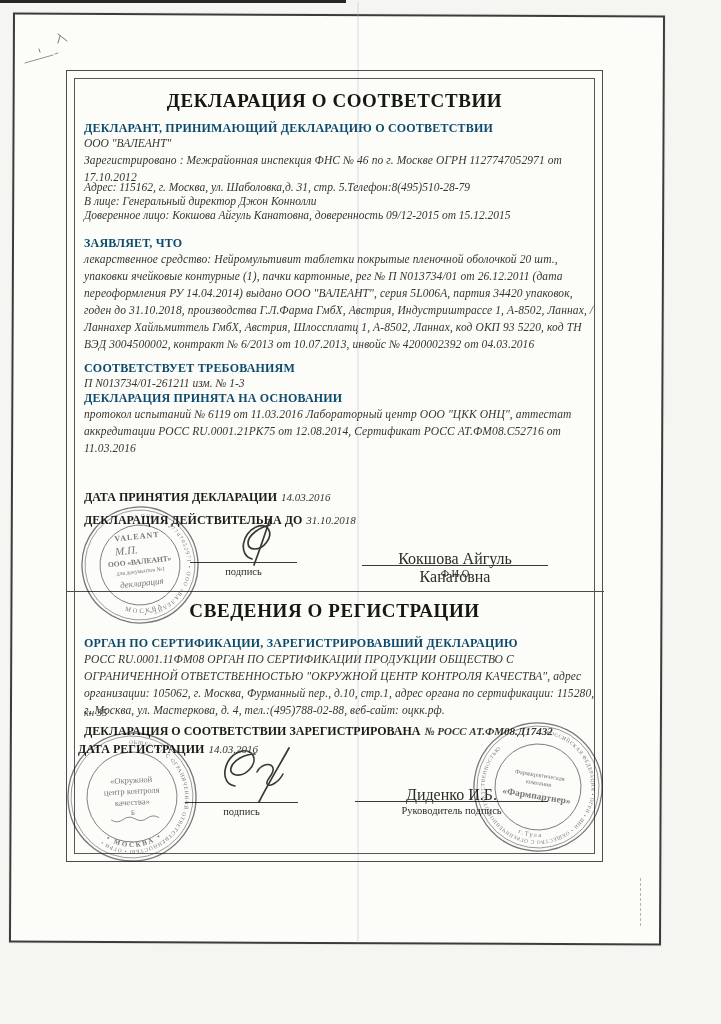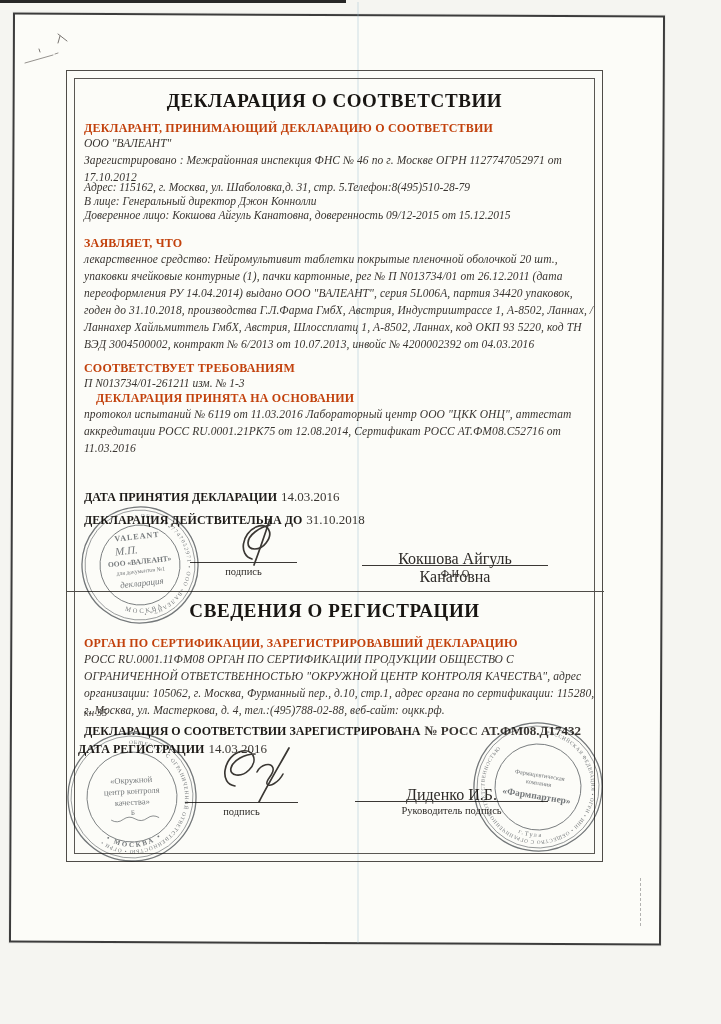--- a/index.html
+++ b/index.html
@@ -25,25 +25,25 @@
     box-shadow:0 0 0 1px rgba(0,0,0,0.04);
   }
   .seam{position:absolute;left:357px;top:2px;width:2px;height:941px;background:rgba(150,185,205,0.22);}
   .artifact-dotted{position:absolute;left:640px;top:878px;width:0;height:48px;border-left:1px dashed rgba(90,90,90,0.45);}
 
   .frame-outer{position:absolute;left:66px;top:70px;width:537px;height:792px;border:1px solid #4f4c48;}
   .frame-inner{position:absolute;left:74px;top:78px;width:521px;height:776px;border:1px solid #5a5753;}
   .divider{position:absolute;left:66px;top:591px;width:538px;height:0;border-top:1px solid #4f4c48;}
 
   .abs{position:absolute;}
-  .lbl{font-weight:bold;font-size:12px;letter-spacing:0.2px;color:#c2410c;}
+  .lbl{font-weight:bold;font-size:12px;letter-spacing:0.2px;color:#0c4a6e;}
   .val{font-style:italic;font-size:11.5px;color:#393531;}
   .para{font-style:italic;font-size:11.5px;line-height:17px;color:#393531;letter-spacing:0.1px;}
   .inline-lbl{font-weight:bold;font-size:12px;color:#1d1a17;}
-  .inline-val{font-size:13px;color:#393531;}
+  .inline-val{font-style:italic;font-size:11px;color:#393531;}
 
   .doc-title{left:74px;top:90px;width:521px;text-align:center;font-weight:bold;font-size:19px;letter-spacing:0.6px;color:#181512;}
   .reg-title{left:74px;top:600px;width:521px;text-align:center;font-weight:bold;font-size:19px;letter-spacing:0.6px;color:#181512;}
 
   .sigline{border-top:1px solid #3b3835;height:0;}
   .sig-caption{text-align:center;font-size:10.5px;color:#2e2b28;}
   .sig-name{text-align:center;font-size:16px;color:#2e2b28;}
 
   .stamp{position:absolute;opacity:0.82;mix-blend-mode:multiply;}
   .stamp svg text{fill:var(--stamp);}
@@ -82,21 +82,21 @@
   <div class="abs val" style="left:84px;top:181px;">Адрес: 115162, г. Москва, ул. Шаболовка,д. 31, стр. 5.Телефон:8(495)510-28-79</div>
   <div class="abs val" style="left:84px;top:195px;">В лице: Генеральный директор Джон Коннолли</div>
   <div class="abs val" style="left:84px;top:209px;">Доверенное лицо: Кокшова Айгуль Канатовна, доверенность 09/12-2015 от 15.12.2015</div>
 
   <div class="abs lbl" style="left:84px;top:236px;">ЗАЯВЛЯЕТ, ЧТО</div>
   <div class="abs para" style="left:84px;top:251px;width:514px;">лекарственное средство: Нейромультивит таблетки покрытые пленочной оболочкой 20 шт., упаковки ячейковые контурные (1), пачки картонные, рег № П N013734/01 от 26.12.2011 (дата переоформления РУ 14.04.2014) выдано ООО "ВАЛЕАНТ", серия 5L006A, партия 34420 упаковок, годен до 31.10.2018, производства Г.Л.Фарма ГмбХ, Австрия, Индустриштрассе 1, А-8502, Ланнах, / Ланнахер Хайльмиттель ГмбХ, Австрия, Шлоссплатц 1, А-8502, Ланнах, код ОКП 93 5220, код ТН ВЭД 3004500002, контракт № 6/2013 от 10.07.2013, инвойс № 4200002392 от 04.03.2016</div>
 
   <div class="abs lbl" style="left:84px;top:361px;">СООТВЕТСТВУЕТ ТРЕБОВАНИЯМ</div>
   <div class="abs val" style="left:84px;top:377px;">П N013734/01-261211 изм. № 1-3</div>
 
-  <div class="abs lbl" style="left:84px;top:391px;margin-left:12px;">ДЕКЛАРАЦИЯ ПРИНЯТА НА ОСНОВАНИИ</div>
+  <div class="abs lbl" style="left:84px;top:391px;">ДЕКЛАРАЦИЯ ПРИНЯТА НА ОСНОВАНИИ</div>
   <div class="abs para" style="left:84px;top:406px;width:508px;">протокол испытаний № 6119 от 11.03.2016 Лабораторный центр ООО "ЦКК ОНЦ", аттестат аккредитации РОСС RU.0001.21РК75 от 12.08.2014, Сертификат РОСС АТ.ФМ08.С52716 от 11.03.2016</div>
 
   <div class="abs" style="left:84px;top:487px;">
     <span class="inline-lbl">ДАТА ПРИНЯТИЯ ДЕКЛАРАЦИИ</span>
     <span class="inline-val">14.03.2016</span>
   </div>
   <div class="abs" style="left:84px;top:510px;">
     <span class="inline-lbl">ДЕКЛАРАЦИЯ ДЕЙСТВИТЕЛЬНА ДО</span>
     <span class="inline-val">31.10.2018</span>
   </div>

